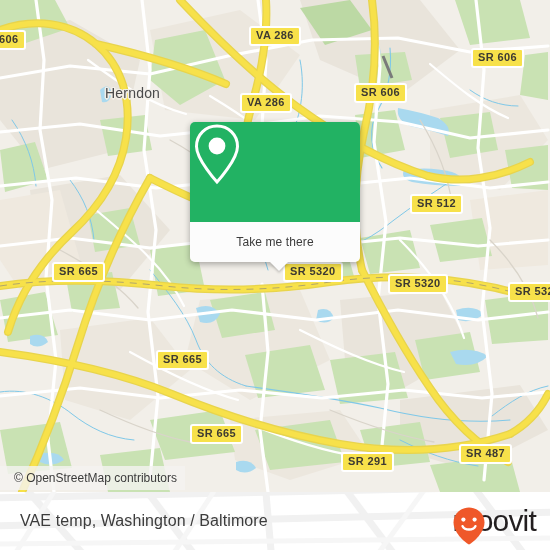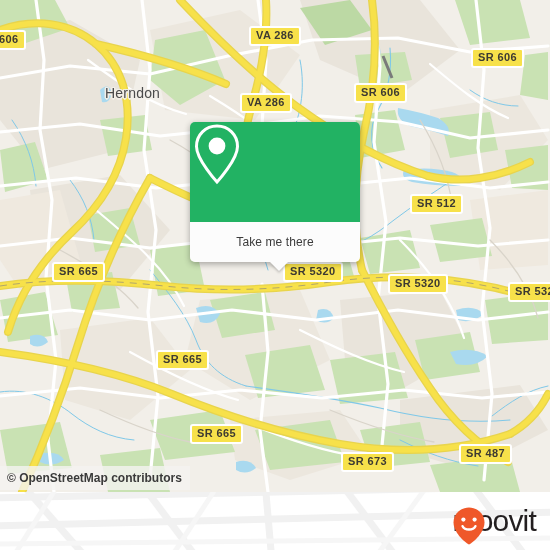--- a/index.html
+++ b/index.html
@@ -98,24 +98,23 @@
   }
 
   
   #attribution{
     position:absolute;
     left:0; top:466px;
     background:rgba(244,243,240,.82);
     color:#3a3a3a;
     font-size:12px;
     line-height:14px;
-    padding:5px 8px 5px 7px;
+    padding:5px 8px 5px 14px;
     z-index:45;
     white-space:nowrap;
-    font-weight:bold;
   }
 
   
   #footer{
     position:absolute;
     left:0; top:492px;
     width:550px; height:58px;
     background:#ffffff;
     overflow:hidden;
   }
@@ -326,21 +325,21 @@
     <div class="shield" style="left:354px; top:83px;">SR 606</div>
     <div class="shield" style="left:471px; top:48px;">SR 606</div>
     <div class="shield" style="left:240px; top:93px;">VA 286</div>
     <div class="shield" style="left:410px; top:194px;">SR 512</div>
     <div class="shield" style="left:52px;  top:262px;">SR 665</div>
     <div class="shield" style="left:283px; top:262px;">SR 5320</div>
     <div class="shield" style="left:388px; top:274px;">SR 5320</div>
     <div class="shield" style="left:508px; top:282px;">SR 5320</div>
     <div class="shield" style="left:156px; top:350px;">SR 665</div>
     <div class="shield" style="left:190px; top:424px;">SR 665</div>
-    <div class="shield" style="left:341px; top:452px;">SR 673</div>
+    <div class="shield" style="left:341px; top:452px;">SR 291</div>
     <div class="shield" style="left:459px; top:444px;">SR 487</div>
 
     <div id="card">
       <div id="card-top">
         <svg width="54" height="64" viewBox="0 0 54 64">
           <path d="M27 4 C15.5 4 6.5 13 6.5 24.4 C6.5 37.5 27 60 27 60 C27 60 47.5 37.5 47.5 24.4 C47.5 13 38.5 4 27 4 Z" fill="none" stroke="#ffffff" stroke-width="3"></path>
           <circle cx="27" cy="24" r="8.4" fill="#ffffff"></circle>
         </svg>
       </div>
       <div id="card-bottom">
@@ -365,20 +364,21 @@
         <path d="M-10,6 L560,-6"></path>
       </g>
       <g stroke="#f6f6f6" fill="none" stroke-width="5">
         <path d="M60,-10 L10,70"></path>
         <path d="M220,-10 L168,70"></path>
         <path d="M430,-10 L372,70"></path>
         <path d="M-10,52 L560,46"></path>
       </g>
     </svg>
 
+    <div id="footer-title">VAE temp, Washington / Baltimore</div>
 
     <div id="brand">
       <svg width="34" height="40" viewBox="0 0 34 40">
         <path d="M17 1.5 C8.4 1.5 1.5 8.2 1.5 16.5 C1.5 26 12 36 17 38.5 C22 36 32.5 26 32.5 16.5 C32.5 8.2 25.6 1.5 17 1.5 Z" fill="#ef5829"></path>
         <circle cx="11.4" cy="13.6" r="2.1" fill="#ffffff"></circle>
         <circle cx="22.6" cy="13.6" r="2.1" fill="#ffffff"></circle>
         <path d="M10.6 20.2 C12.8 24.6 21.2 24.6 23.4 20.2" fill="none" stroke="#ffffff" stroke-width="2.5" stroke-linecap="round"></path>
       </svg>
       <span id="brand-word">moovit</span>
     </div>

